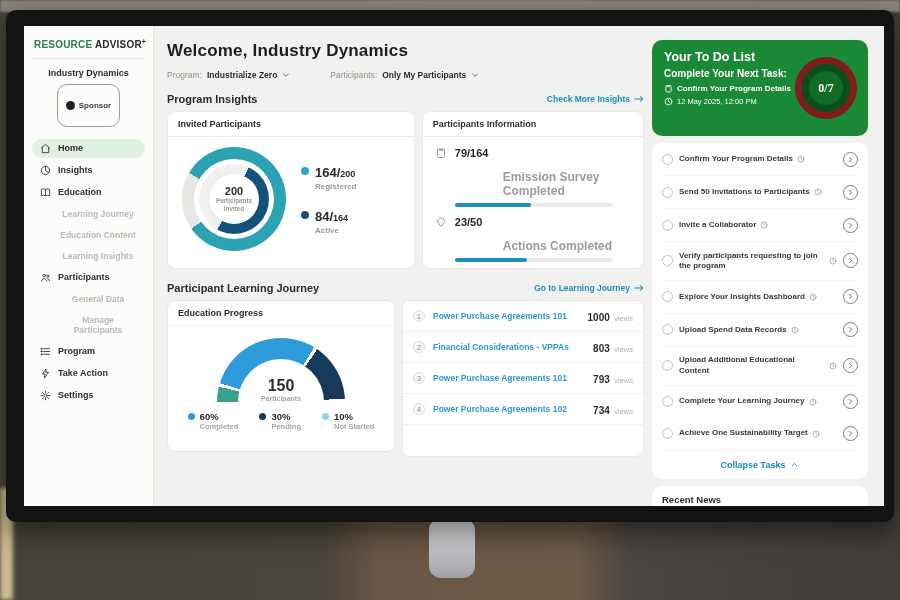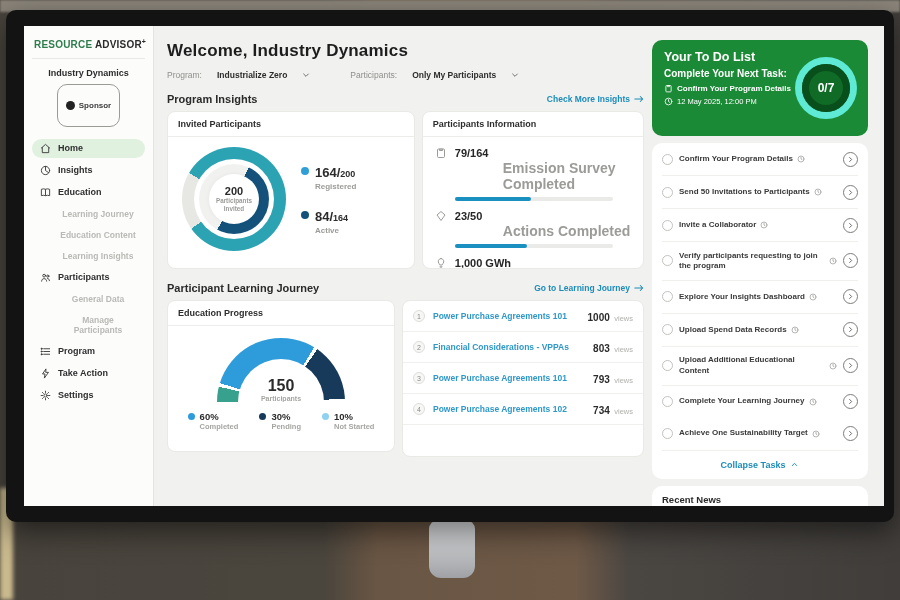--- a/index.html
+++ b/index.html
@@ -27,21 +27,21 @@
   .nav { display:flex; flex-direction:column; }
   .nav-item { display:flex; align-items:center; gap:7px; padding:4px 8px; font-size:9px; font-weight:bold;
     color:#2f2f2f; border-radius:12px; margin:1.5px 0; cursor:pointer; }
   .nav-item.active { background:#e1f1e0; }
   .nav-sub { padding:4px 8px 4px 27px; font-size:8.5px; color:#b9b9b6; font-weight:bold; margin:1.5px 0; cursor:pointer;text-align:center; }
 
   
   .main { position:absolute; left:131px; top:0; bottom:0; width:497px; padding:15px 8px 0 12px; }
   .h1 { font-size:17px; color:#1d1d1d; font-weight:bold; letter-spacing:.2px; }
   .filters { display:flex; gap:40px; margin-top:9px; align-items:center; }
-  .filter { display:flex; gap:15px; align-items:center; font-size:8.5px; cursor:pointer; }
+  .filter { display:flex; gap:5px; align-items:center; font-size:8.5px; cursor:pointer; }
   .filter .lab { color:#8f8f8c; } .filter .val { font-weight:bold; color:#2d2d2d; }
   .secrow { display:flex; justify-content:space-between; align-items:center; margin-top:13px; margin-bottom:6px; }
   .sectitle { font-size:11px; font-weight:bold; color:#2a2a2a; }
   .seclink { font-size:8.5px; font-weight:bold; color:#1d8cba; display:flex; align-items:center; gap:4px; cursor:pointer; }
   .cards { display:flex; gap:7px; align-items:flex-start; }
   .card { background:#fff; border:1px solid #e9e9e6; border-radius:8px; overflow:hidden; }
   .card-h { padding:7px 10px; border-bottom:1px solid #ececea; font-size:9px; font-weight:bold; color:#2d2d2d; }
   .c-invited { width:252px; height:158px; } .c-info { width:226px; height:158px; }
   .c-edu { width:228px; height:152px; } .c-lessons { flex:1; height:157px; }
 
@@ -61,21 +61,21 @@
   .leg-item { display:flex; align-items:flex-start; gap:6px; }
   .leg-dot { width:8px; height:8px; border-radius:50%; margin-top:4px; }
   .leg-val { font-size:13px; font-weight:bold; color:#2b2b2b; }
   .leg-tot { font-size:9px; }
   .leg-lab { font-size:8px; color:#9b9b98; font-weight:bold; margin-top:1px; }
 
   
   .stats { padding:10px 12px 0; }
   .stat { display:flex; gap:8px; margin-bottom:9px; }
   .stat-val { font-size:11px; font-weight:bold; color:#262626; }
-  .stat-lab { font-size:14px; color:#9b9b98; font-weight:bold; margin-top:1px;padding-left:48px; }
+  .stat-lab { font-size:12px; color:#9b9b98; font-weight:bold; margin-top:11px;padding-left:48px; }
   .bar { width:158px; height:4px; background:#eaeae8; border-radius:2px; margin-top:5px; }
   .bar i { display:block; height:4px; border-radius:2px; background:#1a90c0; }
 
   
   .gauge-wrap { padding:12px 0 0; display:flex; flex-direction:column; align-items:center; }
   .gauge { position:relative; width:128px; height:64px; overflow:hidden; }
   .g-arc { position:absolute; left:0; top:0; width:128px; height:128px; border-radius:50%;
     background:conic-gradient(from 267deg,#38a18d 0 4.7%,#fff 4.7% 5.6%,#2e9bda 5.6% 34.5%,#fff 34.5% 35.4%,#17395a 35.4% 50%,transparent 50% 100%); }
   .g-hole { position:absolute; left:21px; top:21px; width:86px; height:86px; border-radius:50%; background:#fff; }
   .g-center { position:absolute; left:0; right:0; bottom:0; text-align:center; }
@@ -97,21 +97,21 @@
   .l-views span { font-size:7.5px; color:#b0b0ad; }
 
   
   .rightpanel { position:absolute; left:628px; top:0; bottom:0; width:232px; padding:14px 16px 0 0; }
   .green-card { background:#1b8a36; border-radius:10px; padding:10px 12px; color:#fff; position:relative; height:96px; }
   .gc-title { font-size:12.5px; font-weight:bold; }
   .gc-sub { font-size:10px; margin-top:4px; font-weight:bold; }
   .gc-task { font-size:8px; font-weight:bold; margin-top:5px; display:flex; gap:4px; align-items:center; }
   .gc-date { font-size:7.5px; margin-top:4px; display:flex; gap:4px; align-items:center; }
   .ring { position:absolute; right:11px; top:17px; width:62px; height:62px; border-radius:50%;
-    background:#5eead4; display:flex; align-items:center; justify-content:center; }
+    background:#7f1d1d; display:flex; align-items:center; justify-content:center;font-family:Liberation Serif, serif; }
   .ring-in { width:48px; height:48px; border-radius:50%; background:#0f6b26; box-shadow:inset 0 0 0 7px #084f1b;
     display:flex; align-items:center; justify-content:center; font-size:12px; font-weight:bold; color:#fff; }
   .todo-card { background:#fff; border-radius:10px; margin-top:7px; padding:0 10px; }
   .todo-row { display:flex; align-items:center; gap:6px; padding:8.5px 0; border-bottom:1px solid #efefec; }
   .cb { width:11px; height:11px; border-radius:50%; border:1.5px solid #c2c2bf; flex:0 0 auto; cursor:pointer; }
   .t-mid { flex:1; display:flex; align-items:center; gap:4px; min-width:0; }
   .t-label { font-size:8px; font-weight:bold; color:#3a3a3a; line-height:1.3; }
   .t-go { width:15px; height:15px; border-radius:50%; border:1.5px solid #7d7d7a; display:flex; align-items:center;
     justify-content:center; flex:0 0 auto; cursor:pointer; }
   .collapse { display:flex; align-items:center; justify-content:center; gap:5px; padding:9px 0;

